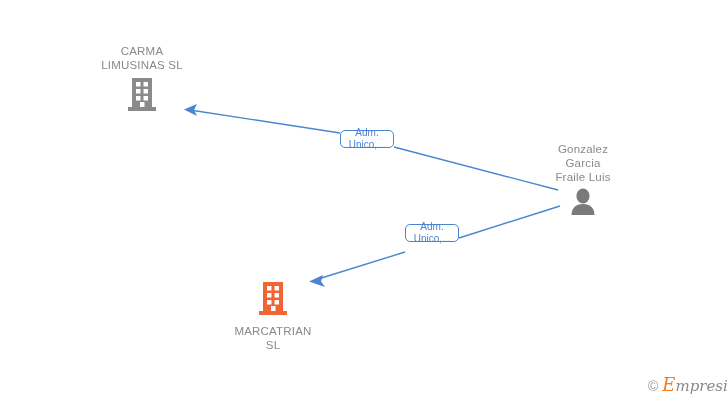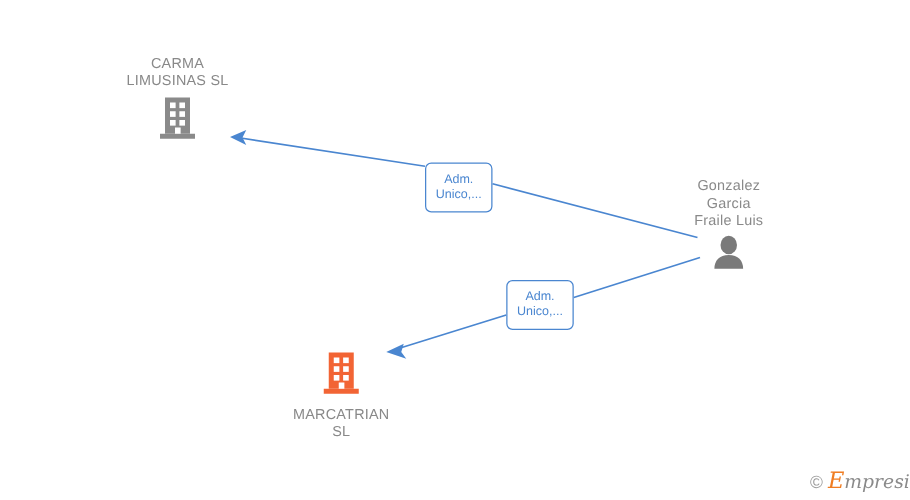--- a/index.html
+++ b/index.html
@@ -49,21 +49,21 @@
   #node-carma .node-label { margin-bottom: 4px; }
   #node-marcatrian { left: 193px; top: 280px; }
   #node-marcatrian .node-label { margin-top: 4px; }
   #node-person     { left: 503px; top: 142px; }
   #node-person .node-label { margin-bottom: 4px; }
 
   
   .edge-label {
     position: absolute;
     width: 54px;
-    height: 40px;
+    height: 18px;
     box-sizing: border-box;
     border: 1px solid #4a86d0;
     border-radius: 5px;
     background: #ffffff;
     color: #4a86d0;
     font-size: 10px;
     line-height: 12px;
     display: flex;
     flex-direction: column;
     align-items: center;

